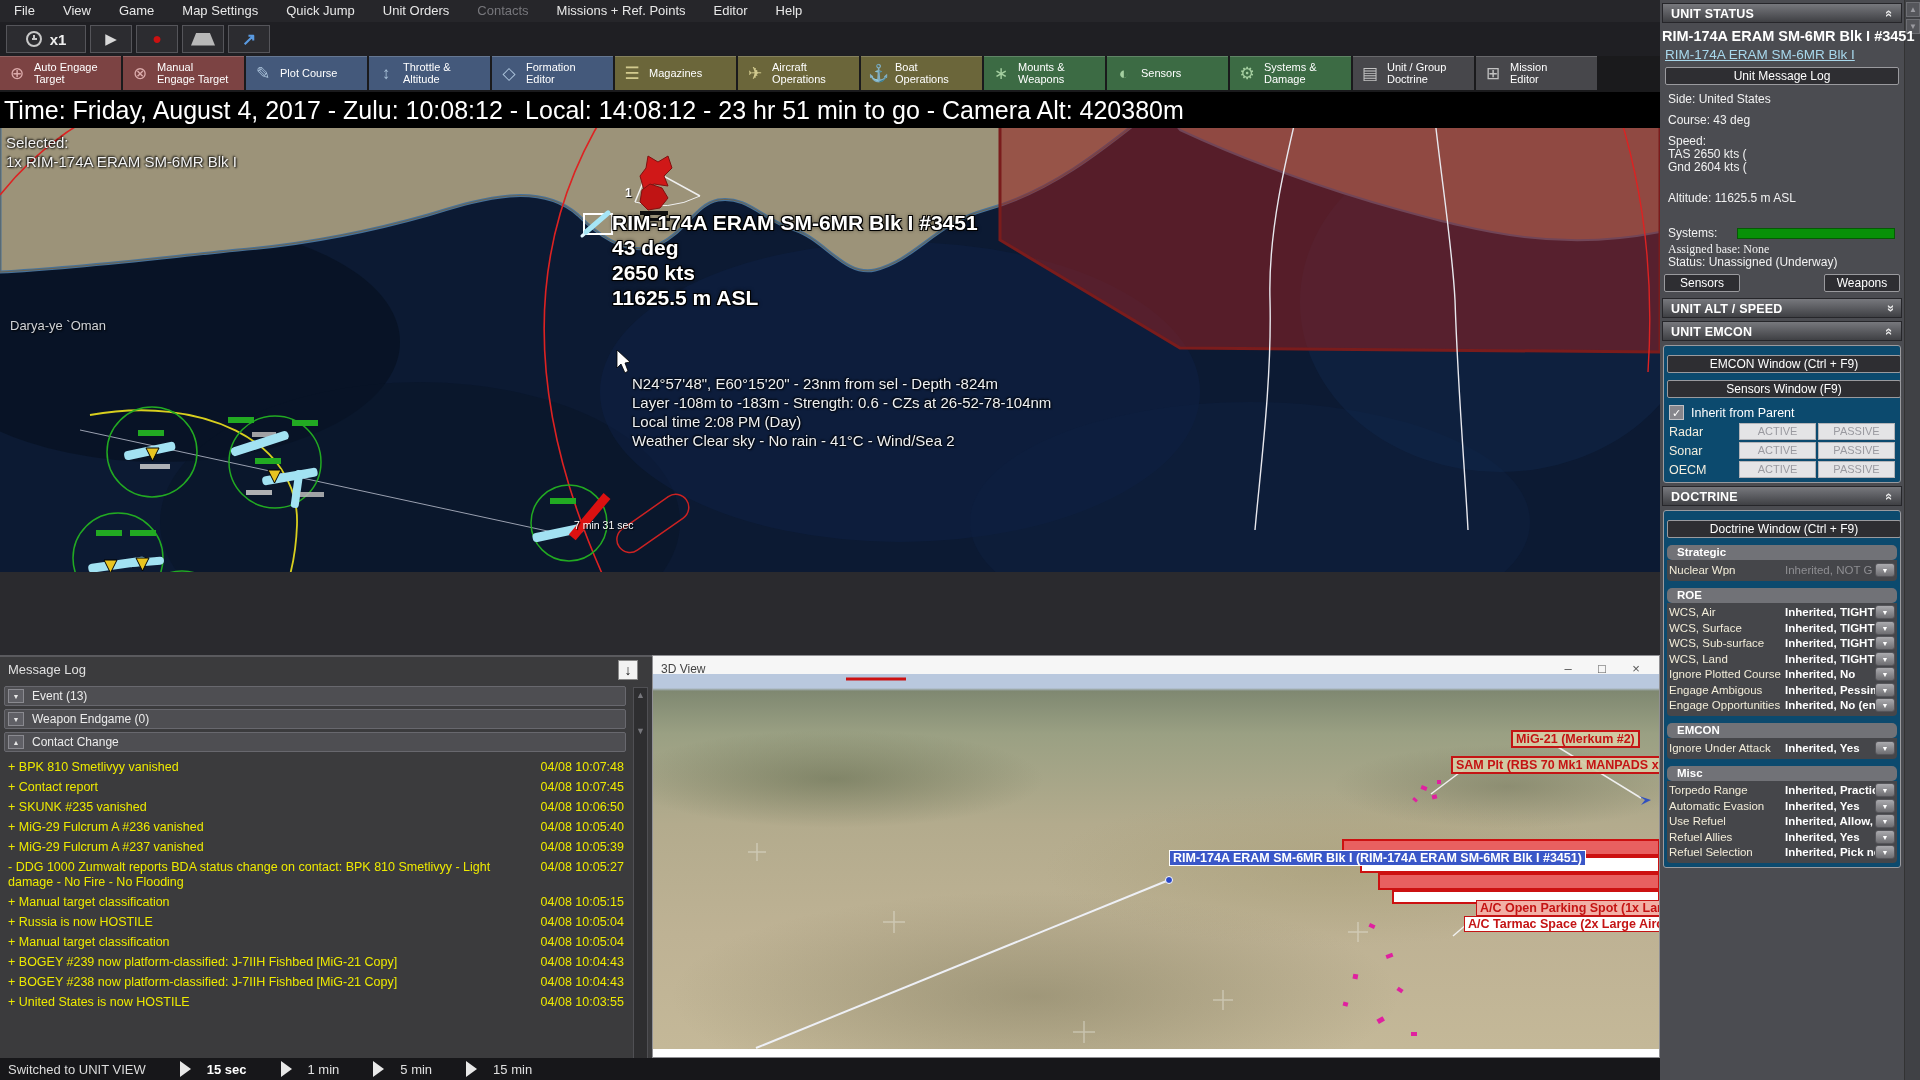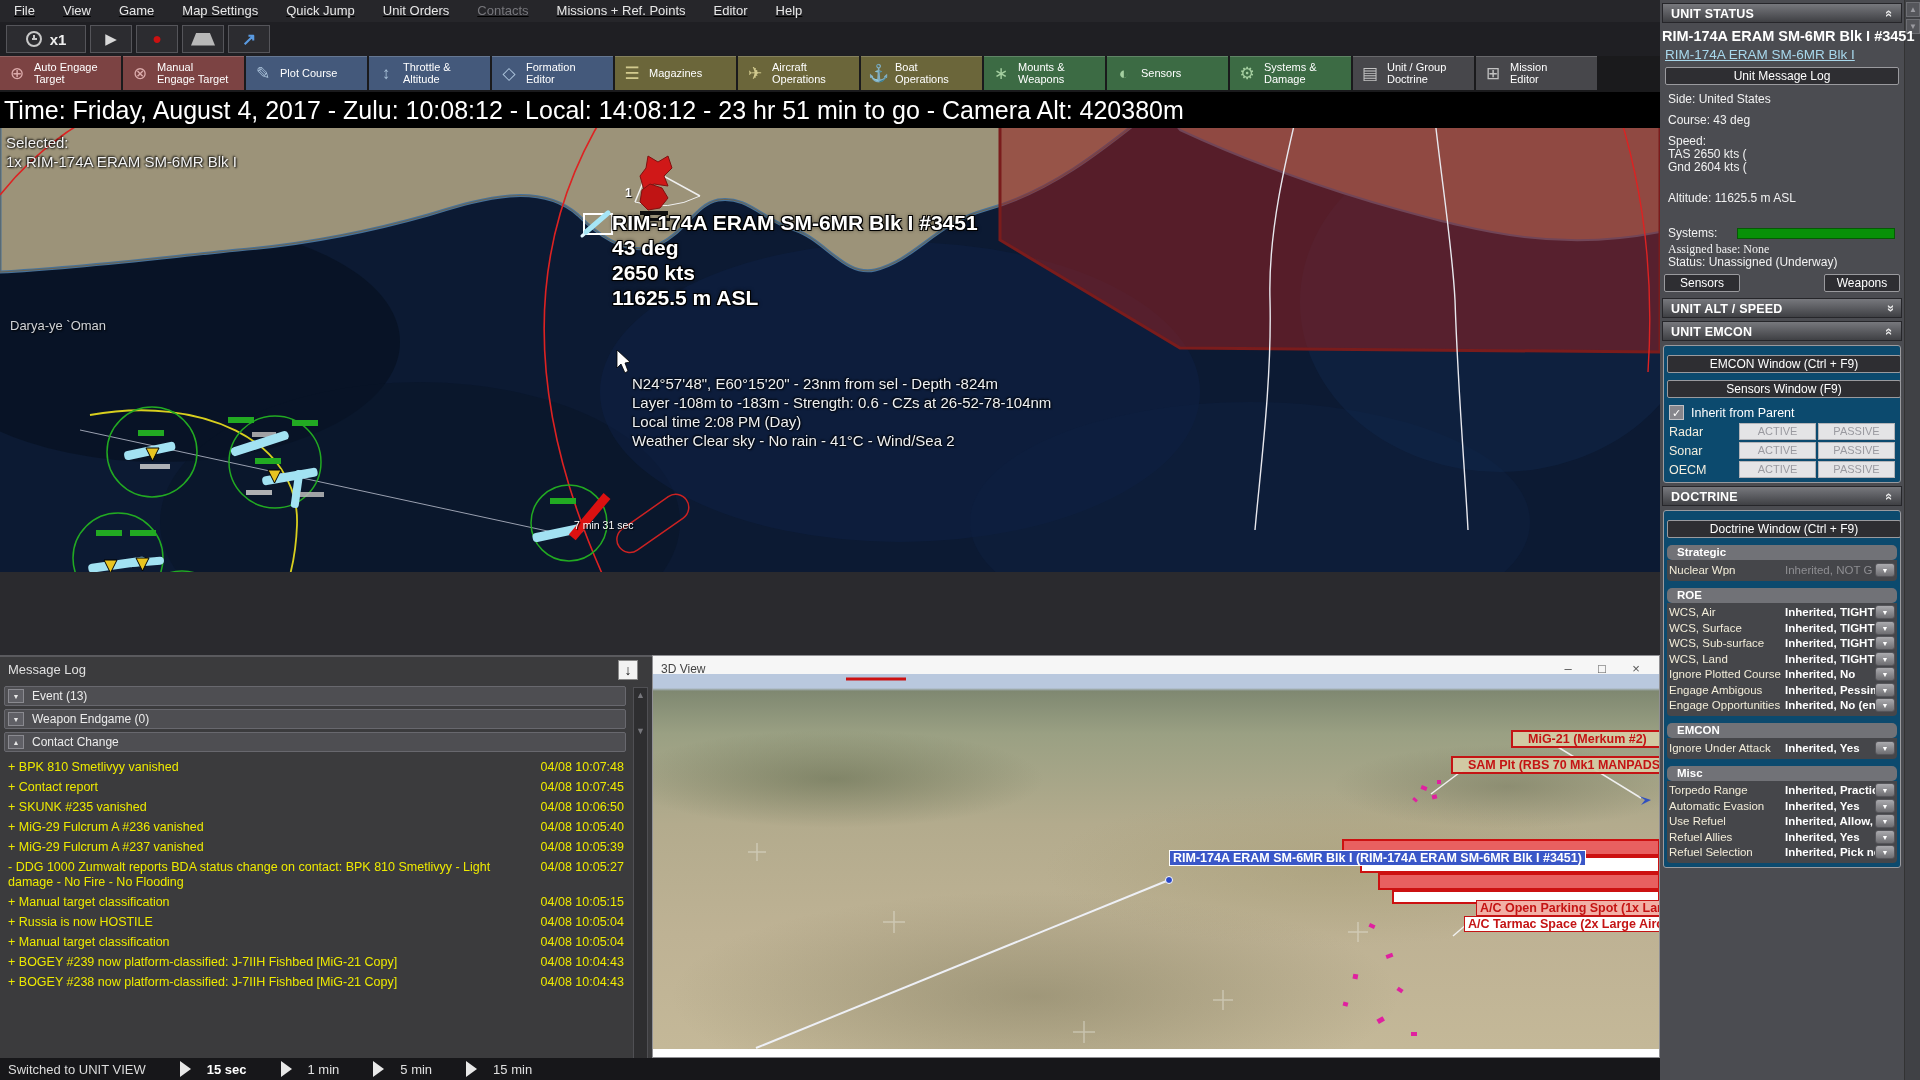--- a/index.html
+++ b/index.html
@@ -1,20 +1,20 @@
 <!DOCTYPE html>
 <html><head>
 <meta charset="utf-8">
 <style>
   * { box-sizing: border-box; margin: 0; padding: 0; }
   html,body { width:1920px; height:1080px; overflow:hidden; }
   body { position:relative; background:#2a2a2e; font-family:"Liberation Sans", sans-serif; }
 
   
-  .menubar { position:absolute; left:0; top:0; width:1920px; height:22px; background:#26262a; display:flex; align-items:flex-end; z-index:30;text-decoration:underline; }
+  .menubar { position:absolute; left:0; top:0; width:1920px; height:22px; background:#26262a; display:flex; align-items:flex-end; z-index:30; }
   .menu-item { padding:0 14px; font-size:13px; color:#e8e8e8; line-height:22px; cursor:default; }
   .menu-item.dim { color:#77777c; }
 
   
   .timectrl { position:absolute; left:0; top:22px; width:1660px; height:34px; background:#1f1f23; display:flex; align-items:center; padding-left:6px; z-index:30; }
   .tc-btn { height:28px; margin-right:4px; background:#2c2c30; border:1px solid #55555a; display:flex; align-items:center; justify-content:center; color:#cfcfcf; }
   .tc-wide { width:80px; gap:8px; }
   .tc-sq { width:42px; }
   .clock-shape { width:16px; height:16px; border:2px solid #c8c8c8; border-radius:50%;
      background: linear-gradient(#c8c8c8,#c8c8c8) 50% 22%/2px 5px no-repeat, linear-gradient(#c8c8c8,#c8c8c8) 58% 48%/5px 2px no-repeat; }
@@ -72,21 +72,21 @@
   .v3d-title-text { position:absolute; left:8px; top:6px; font-size:12px; color:#444; }
   .v3d-ctrls { position:absolute; right:6px; top:0; height:26px; display:flex; }
   .v3d-ctrl { width:34px; text-align:center; line-height:26px; font-size:13px; color:#555; }
   .v3d-content { position:relative; width:1006px; height:375px; overflow:hidden;
       background:
         radial-gradient(ellipse 300px 70px at 18% 28%, rgba(84,94,66,.45), transparent 70%),
         radial-gradient(ellipse 420px 110px at 68% 52%, rgba(166,156,116,.5), transparent 70%),
         radial-gradient(ellipse 520px 150px at 38% 86%, rgba(118,114,86,.45), transparent 70%),
         radial-gradient(ellipse 250px 60px at 85% 30%, rgba(100,105,80,.4), transparent 70%),
         linear-gradient(180deg,#b9c8de 0,#b9c8de 14px,#7f8871 17px,#9aa083 60px,#b3ab8d 150px,#beb294 260px,#c4b898 375px); }
-  .lbl-hostile { position:absolute; font-size:12.5px; font-weight:bold; color:#c41414; background:rgba(214,205,166,.92); border:2px solid #c41414; padding:0 15px; white-space:nowrap; }
+  .lbl-hostile { position:absolute; font-size:12.5px; font-weight:bold; color:#c41414; background:rgba(214,205,166,.92); border:2px solid #c41414; padding:0 3px; white-space:nowrap; }
   .lbl-own { position:absolute; left:516px; top:176px; font-size:12.5px; font-weight:bold; color:#fff; background:#3a57c8; border:1px solid #fff; padding:0 3px; white-space:nowrap; }
   .lbl-fac { position:absolute; font-size:12.5px; font-weight:bold; color:#c41414; border:1px solid #c41414; padding:0 3px; white-space:nowrap; }
   .fac-parking { left:823px; top:226px; background:#f2b0a6; }
   .fac-tarmac { left:811px; top:242px; background:#fff; }
 
   
   .bottombar { position:absolute; left:0; top:1058px; width:1660px; height:22px; background:#17171a; display:flex; align-items:center; z-index:30; }
   .bb-status { font-size:13px; color:#dcdcdc; margin-left:8px; }
   .bb-step { display:flex; align-items:center; margin-left:34px; gap:16px; }
   .bb-arrow { width:0; height:0; border-left:11px solid #e8e8e8; border-top:8px solid transparent; border-bottom:8px solid transparent; }
@@ -459,20 +459,25 @@
     <span>BOGEY #239 now platform-classified: J-7IIH Fishbed [MiG-21 Copy]</span>
     <span class="t">04/08 10:04:43</span>
   </div>
 
   <div class="ml-entry">
     <span>+</span>
     <span>BOGEY #238 now platform-classified: J-7IIH Fishbed [MiG-21 Copy]</span>
     <span class="t">04/08 10:04:43</span>
   </div>
 
+  <div class="ml-entry">
+    <span>+</span>
+    <span>United States is now HOSTILE</span>
+    <span class="t">04/08 10:03:55</span>
+  </div>
 
 </div>
   <div class="ml-scroll">
     <span class="up">▲</span>
     <span class="dn">▼</span>
   </div>
 </div>
 <div class="mapstrip"></div>
 
 <div class="view3d">

